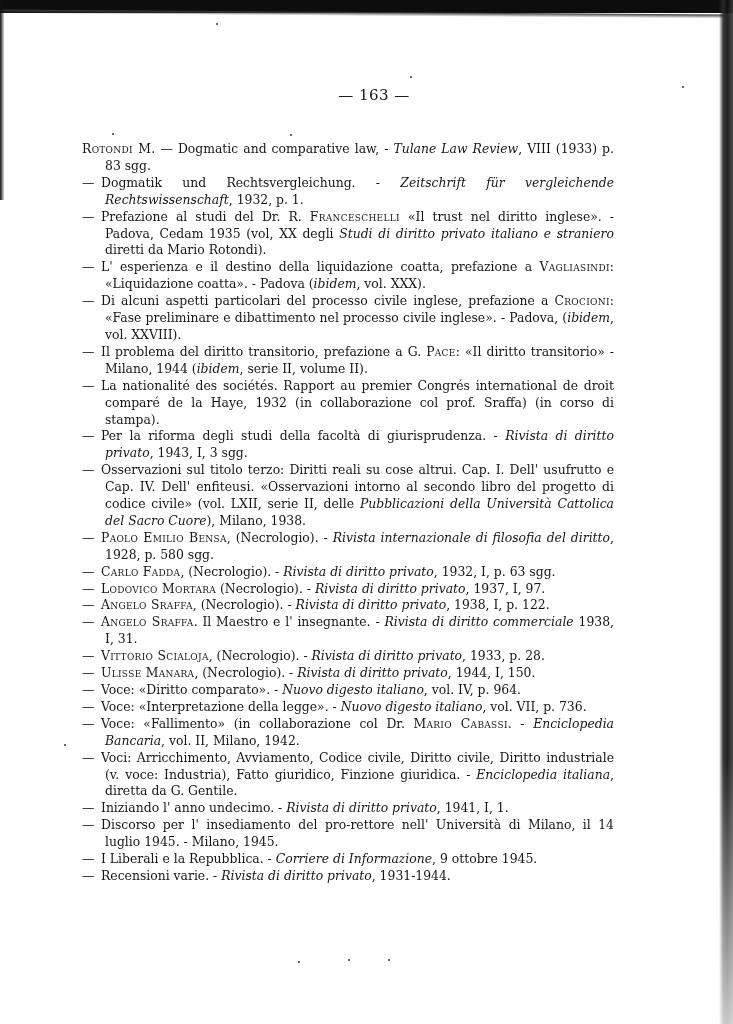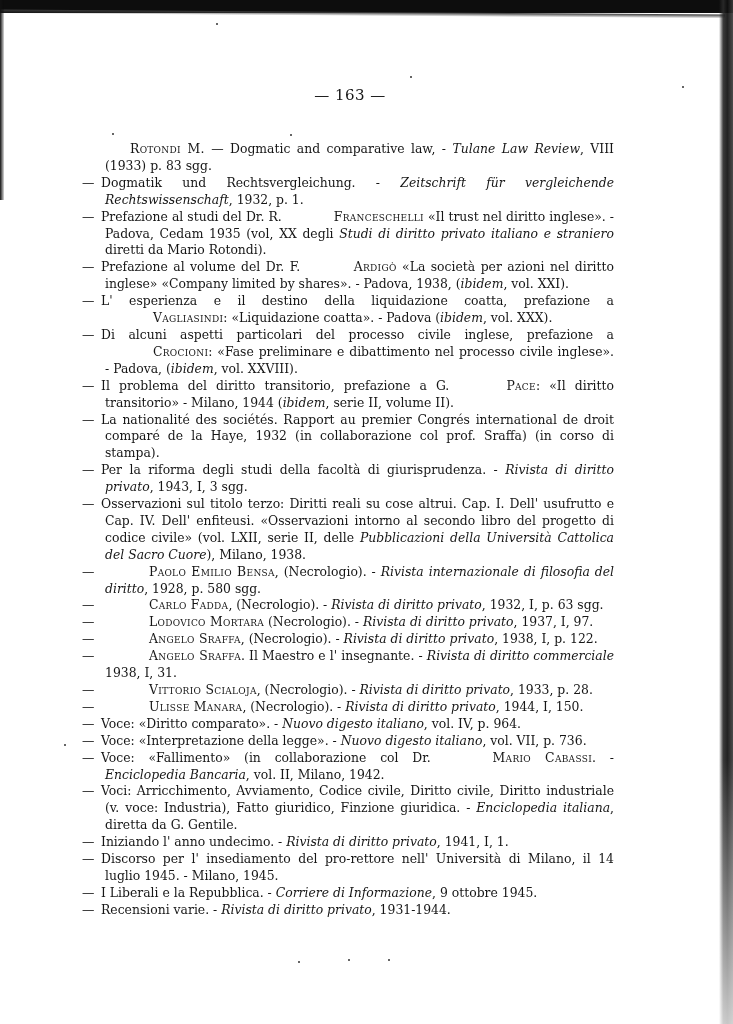--- a/index.html
+++ b/index.html
@@ -26,53 +26,52 @@
       position: absolute; right: 0; top: 0; width: 14px; height: 1024px;
       background: linear-gradient(to right, rgba(0,0,0,0) 0%, #2a2a2a 30%, #0f0f0f 60%, #3c3c3c 100%);
       opacity: 0.92;
     }
     .scan-right-fade {
       position: absolute; right: 0; top: 760px; width: 14px; height: 264px;
       background: linear-gradient(to bottom, rgba(255,255,255,0), rgba(255,255,255,0.75));
     }
     .page-number {
       position: absolute; top: 86px; left: 0; width: 700px;
-      text-align: center; font-size: 15px; letter-spacing: 0.5px;
+      text-align: center; font-size: 15px; letter-spacing: 0.5px; padding-left: 24px;
     }
     .entries {
       position: absolute; top: 141px; left: 82px; width: 532px;
       font-size: 12.4px; line-height: 16.9px;
     }
     .entry {
       padding-left: 23px; text-indent: -23px;
       text-align: justify;
     }
     .entry .dash { display: inline-block; width: 19px; text-indent: 0; }
-    .sc { font-variant: small-caps; letter-spacing: 0.3px; margin-left: 48px; }
+    .sc { font-variant: small-caps; letter-spacing: 0.3px; }
     i { font-style: italic; }
     .speck {
       position: absolute; width: 2px; height: 2px; background: #333; border-radius: 1px;
     }
   </style>
 </head>
 <body>
 
 <div class="scan-top"></div>
 <div class="scan-top-edge"></div>
 <div class="scan-left"></div>
 <div class="scan-right"></div>
 <div class="scan-right-fade"></div>
 
 <div class="page-number">— 163 —</div>
 
 <div class="entries" id="entries">
     <div class="entry"><span class="sc">Rotondi M.</span><span> — Dogmatic and comparative law, - </span><i>Tulane Law Review</i><span>, VIII (1933) p. 83 sgg.</span></div>
     <div class="entry"><span class="dash">—</span><span>Dogmatik und Rechtsvergleichung. - </span><i>Zeitschrift für vergleichende Rechtswissenschaft</i><span>, 1932, p. 1.</span></div>
     <div class="entry"><span class="dash">—</span><span>Prefazione al studi del Dr. R. </span><span class="sc">Franceschelli</span><span> «Il trust nel diritto inglese». - Padova, Cedam 1935 (vol, XX degli </span><i>Studi di diritto privato italiano e straniero</i><span> diretti da Mario Rotondi).</span></div>
-    <div class="entry"><span class="dash">—</span><span>Prefazione al volume del Dr. F. </span><span class="sc">Ardigò</span><span> «La società per azioni nel diritto inglese» «Company limited by shares». - Padova, 1938, (</span><i>ibidem</i><span>, vol. XXI).</span></div>
     <div class="entry"><span class="dash">—</span><span>L' esperienza e il destino della liquidazione coatta, prefazione a </span><span class="sc">Vagliasindi</span><span>: «Liquidazione coatta». - Padova (</span><i>ibidem</i><span>, vol. XXX).</span></div>
     <div class="entry"><span class="dash">—</span><span>Di alcuni aspetti particolari del processo civile inglese, prefazione a </span><span class="sc">Crocioni</span><span>: «Fase preliminare e dibattimento nel processo civile inglese». - Padova, (</span><i>ibidem</i><span>, vol. XXVIII).</span></div>
     <div class="entry"><span class="dash">—</span><span>Il problema del diritto transitorio, prefazione a G. </span><span class="sc">Pace</span><span>: «Il diritto transitorio» - Milano, 1944 (</span><i>ibidem</i><span>, serie II, volume II).</span></div>
     <div class="entry"><span class="dash">—</span><span>La nationalité des sociétés. Rapport au premier Congrés international de droit comparé de la Haye, 1932 (in collaborazione col prof. Sraffa) (in corso di stampa).</span></div>
     <div class="entry"><span class="dash">—</span><span>Per la riforma degli studi della facoltà di giurisprudenza. - </span><i>Rivista di diritto privato</i><span>, 1943, I, 3 sgg.</span></div>
     <div class="entry"><span class="dash">—</span><span>Osservazioni sul titolo terzo: Diritti reali su cose altrui. Cap. I. Dell' usufrutto e Cap. IV. Dell' enfiteusi. «Osservazioni intorno al secondo libro del progetto di codice civile» (vol. LXII, serie II, delle </span><i>Pubblicazioni della Università Cattolica del Sacro Cuore</i><span>), Milano, 1938.</span></div>
     <div class="entry"><span class="dash">—</span><span class="sc">Paolo Emilio Bensa</span><span>, (Necrologio). - </span><i>Rivista internazionale di filosofia del diritto</i><span>, 1928, p. 580 sgg.</span></div>
     <div class="entry"><span class="dash">—</span><span class="sc">Carlo Fadda</span><span>, (Necrologio). - </span><i>Rivista di diritto privato</i><span>, 1932, I, p. 63 sgg.</span></div>
     <div class="entry"><span class="dash">—</span><span class="sc">Lodovico Mortara</span><span> (Necrologio). - </span><i>Rivista di diritto privato</i><span>, 1937, I, 97.</span></div>
     <div class="entry"><span class="dash">—</span><span class="sc">Angelo Sraffa</span><span>, (Necrologio). - </span><i>Rivista di diritto privato</i><span>, 1938, I, p. 122.</span></div>

